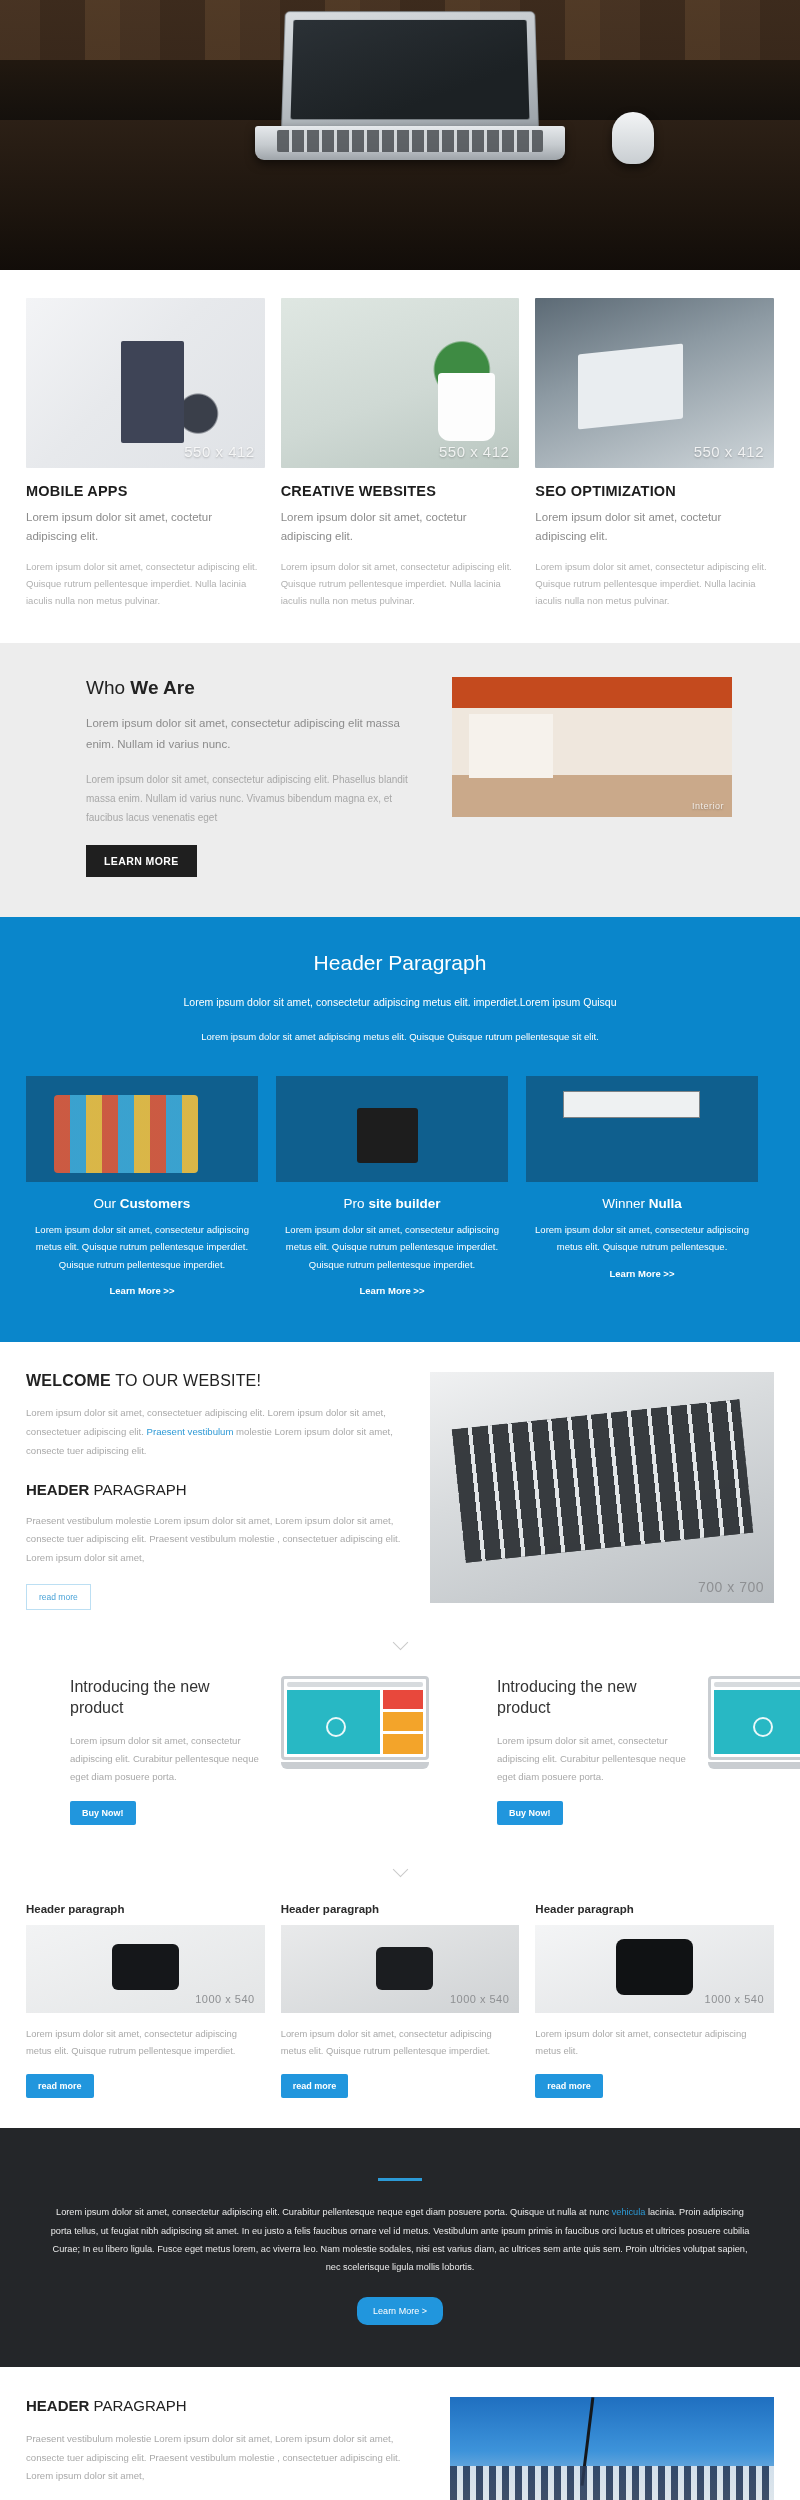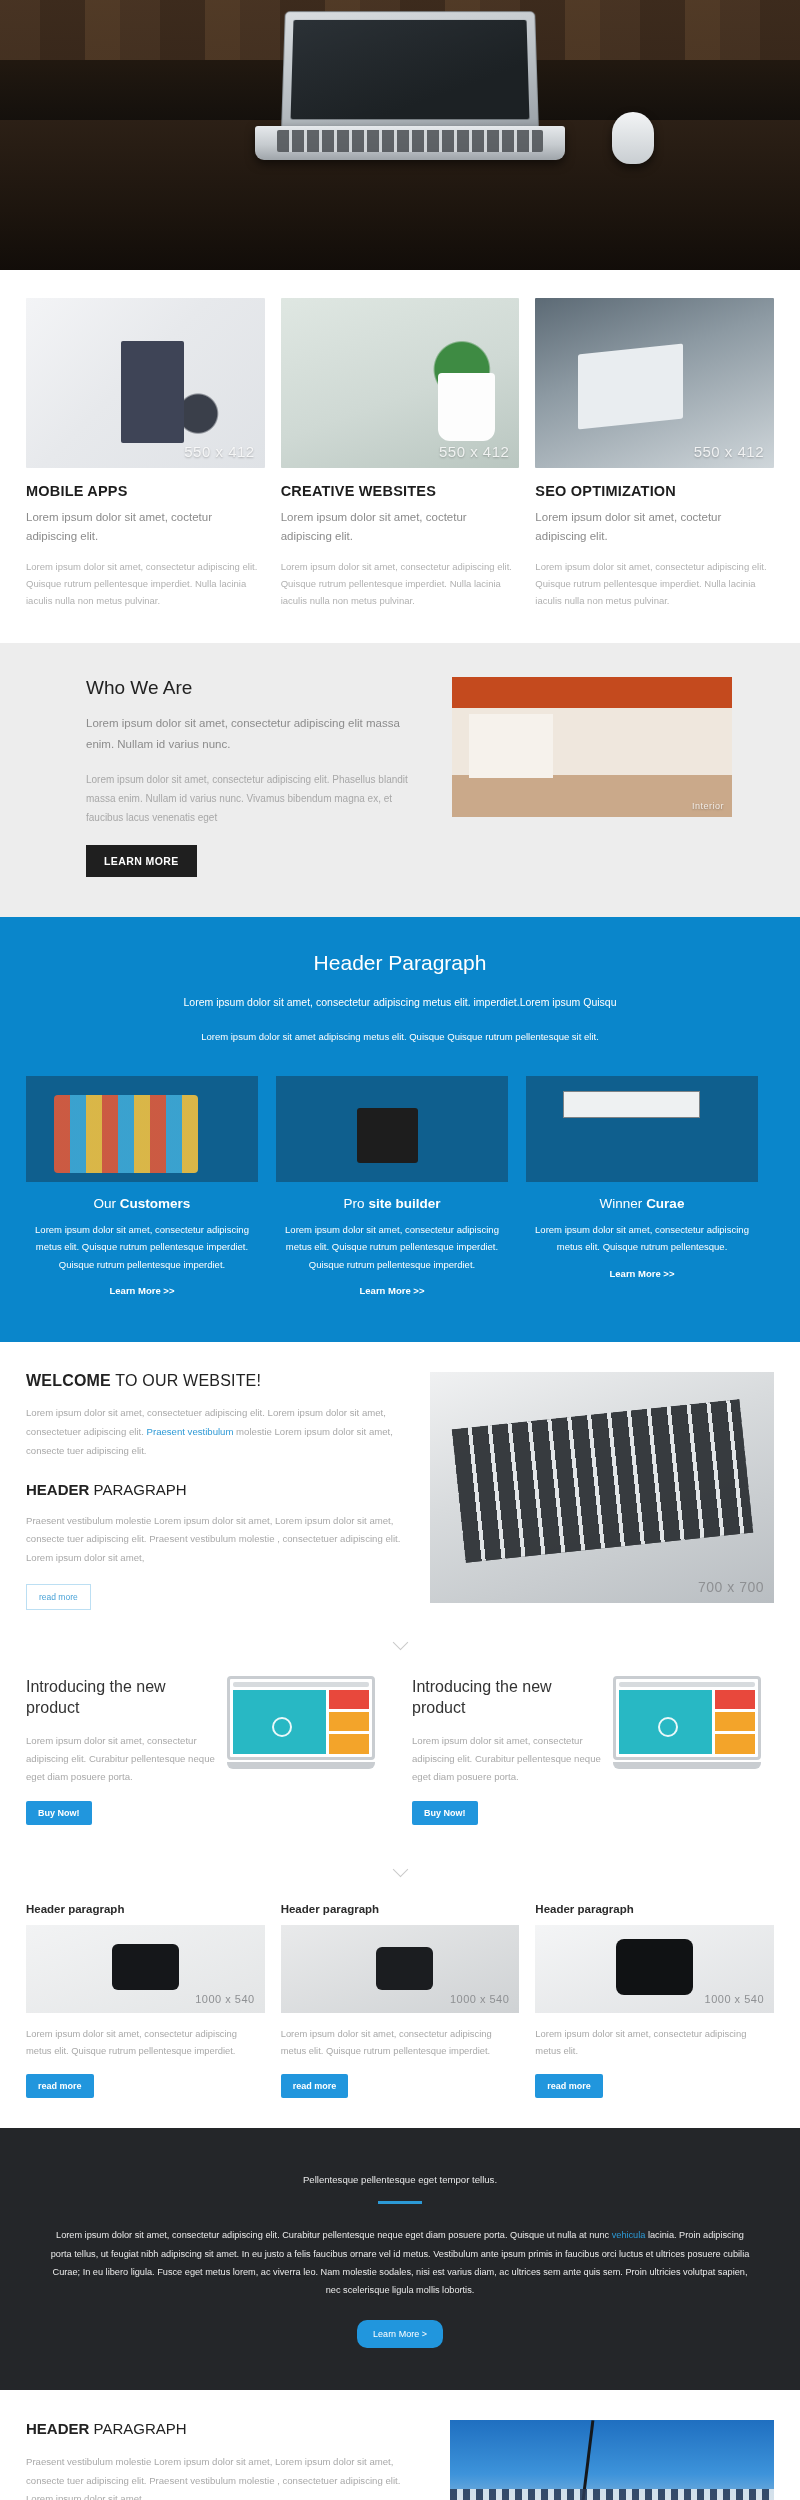--- a/index.html
+++ b/index.html
@@ -100,21 +100,21 @@
     linear-gradient(160deg,#dfe7e2 0%,#cfd9d4 55%,#b9c6c0 100%);}
   .img-plant:after{content:"";position:absolute;left:66%;top:44%;width:24%;height:40%;background:#fdfdfd;border-radius:4px 4px 12px 12px;}
   .img-meeting{background:
     linear-gradient(160deg,#5c6a75 0%,#8d9aa3 40%,#cfd6da 100%);}
   .img-meeting:after{content:"";position:absolute;left:18%;top:30%;width:44%;height:44%;background:#e9edf0;border-radius:2px;transform:skewY(-6deg);}
 
   
   .whowe { background:#ededed; padding: 34px 26px 40px; display:flex; gap:26px; }
   .whowe-left { width: 400px; padding-left:60px; }
   .whowe h2 { font-size: 19px; font-weight: 400; color:#222; margin-bottom:14px;}
-  .whowe h2 b { font-weight:400; }
+  .whowe h2 b { font-weight:700; }
   .whowe .p1 { font-size:11.5px; color:#8c8c8c; line-height:1.85; }
   .whowe .p2 { font-size:10px; color:#a8a8a8; line-height:1.9; margin-top:14px;}
   .btn-dark {
     display:inline-block; margin-top:18px;
     background:#1f1f1f; color:#fff; font-size:10.5px; font-weight:700;
     letter-spacing:.4px; padding:10px 18px; border:0; cursor:pointer;
   }
   .whowe-right { width:280px; }
   .img-interior{height:140px;background:
      linear-gradient(180deg,#c44a1e 0 22%, #efe7dd 22% 70%, #caa98a 70% 100%);
@@ -162,21 +162,21 @@
      background:repeating-linear-gradient(90deg,#2f3337 0 16px,#e4e7e9 16px 20px),
                 repeating-linear-gradient(180deg,#2f3337 0 10px,#e4e7e9 10px 13px);
      transform:rotate(-6deg);opacity:.95;}
 
   
   .chev { text-align:center; padding:14px 0 6px; }
   .chev span{display:inline-block;width:11px;height:11px;border-right:1.5px solid #c9c9c9;border-bottom:1.5px solid #c9c9c9;transform:rotate(45deg);}
 
   
   .intro{ padding: 18px 26px 22px; display:flex; gap:24px; }
-  .intro-block{ width:364px; display:flex; gap:6px; align-items:flex-start;}
+  .intro-block{ width:364px; display:flex; gap:16px; align-items:flex-start;margin-left:44px;}
   .intro-text{width:195px;}
   .intro-text h3{font-size:16px;font-weight:400;color:#333;line-height:1.32;}
   .intro-text p{font-size:9.6px;color:#a9a9a9;line-height:1.9;margin-top:14px;}
   .btn-blue{display:inline-block;margin-top:14px;background:#2196dd;color:#fff;border:0;
      font-size:9px;font-weight:700;padding:7px 12px;border-radius:2px;cursor:pointer;}
   .laptop-ill{width:148px;}
   .li-screen{border:3px solid #c9cdd1;border-radius:4px;background:#fff;padding:3px;}
   .li-bar{height:5px;background:#d7dbde;border-radius:2px;margin-bottom:3px;}
   .li-body{display:flex;gap:3px;height:64px;}
   .li-main{flex:1;background:#28b8c4;position:relative;}
@@ -301,21 +301,21 @@
 
       <div class="bcol">
         <div class="bthumb ph img-hand"></div>
         <h4><span>Pro </span><b>site builder</b></h4>
         <p>Lorem ipsum dolor sit amet, consectetur adipiscing metus elit. Quisque rutrum pellentesque imperdiet. Quisque rutrum pellentesque imperdiet.</p>
         <a class="more" href="#">Learn More &gt;&gt;</a>
       </div>
 
       <div class="bcol">
         <div class="bthumb ph img-calc"></div>
-        <h4><span>Winner </span><b>Curae</b></h4>
+        <h4><span>Winner </span><b>Nulla</b></h4>
         <p>Lorem ipsum dolor sit amet, consectetur adipiscing metus elit. Quisque rutrum pellentesque.</p>
         <a class="more" href="#">Learn More &gt;&gt;</a>
       </div>
     </div>
   </section>
 
   <section class="welcome">
     <div class="welcome-left">
       <h2><b>WELCOME</b><span> TO OUR WEBSITE!</span></h2>
       <p class="wp"><span>Lorem ipsum dolor sit amet, consectetuer adipiscing elit. Lorem ipsum dolor sit amet, consectetuer adipiscing elit. </span><a href="#">Praesent vestibulum</a><span> molestie Lorem ipsum dolor sit amet, consecte tuer adipiscing elit.</span></p>
@@ -403,21 +403,20 @@
       <h4>Header paragraph</h4>
       <div class="cthumb ph img-w3 dim-dark">
         <span class="ph-label">1000 x 540</span>
       </div>
       <p>Lorem ipsum dolor sit amet, consectetur adipiscing metus elit.</p>
       <button class="btn-blue">read more</button>
     </div>
   </section>
 
   <section class="dark">
-    <div class="dsub">Pellentesque pellentesque eget tempor tellus.</div>
     <div class="rule"></div>
     <div class="dbody"><span>Lorem ipsum dolor sit amet, consectetur adipiscing elit. Curabitur pellentesque neque eget diam posuere porta. Quisque ut nulla at nunc </span><a href="#">vehicula</a><span> lacinia. Proin adipiscing porta tellus, ut feugiat nibh adipiscing sit amet. In eu justo a felis faucibus ornare vel id metus. Vestibulum ante ipsum primis in faucibus orci luctus et ultrices posuere cubilia Curae; In eu libero ligula. Fusce eget metus lorem, ac viverra leo. Nam molestie sodales, nisi est varius diam, ac ultrices sem ante quis sem. Proin ultricies volutpat sapien, nec scelerisque ligula mollis lobortis.</span></div>
     <button class="btn-blue2">Learn More &gt;</button>
   </section>
 
   <section class="bottom">
     <div class="bottom-left">
       <h3><b>HEADER</b><span> PARAGRAPH</span></h3>
       <p>Praesent vestibulum molestie Lorem ipsum dolor sit amet, Lorem ipsum dolor sit amet, consecte tuer adipiscing elit. Praesent vestibulum molestie , consectetuer adipiscing elit.  Lorem ipsum dolor sit amet,</p>
     </div>

